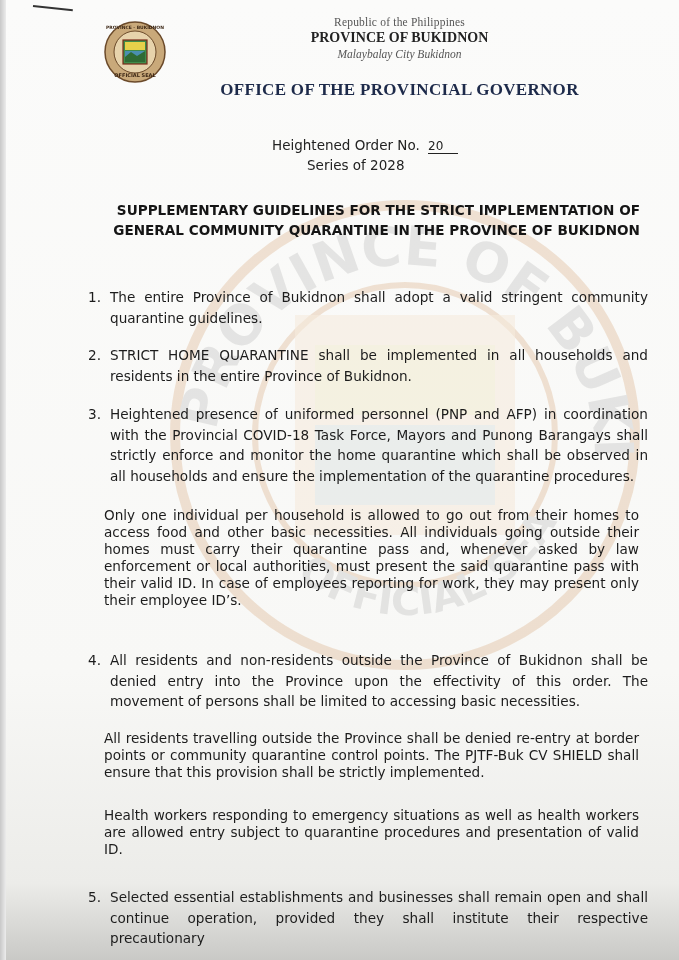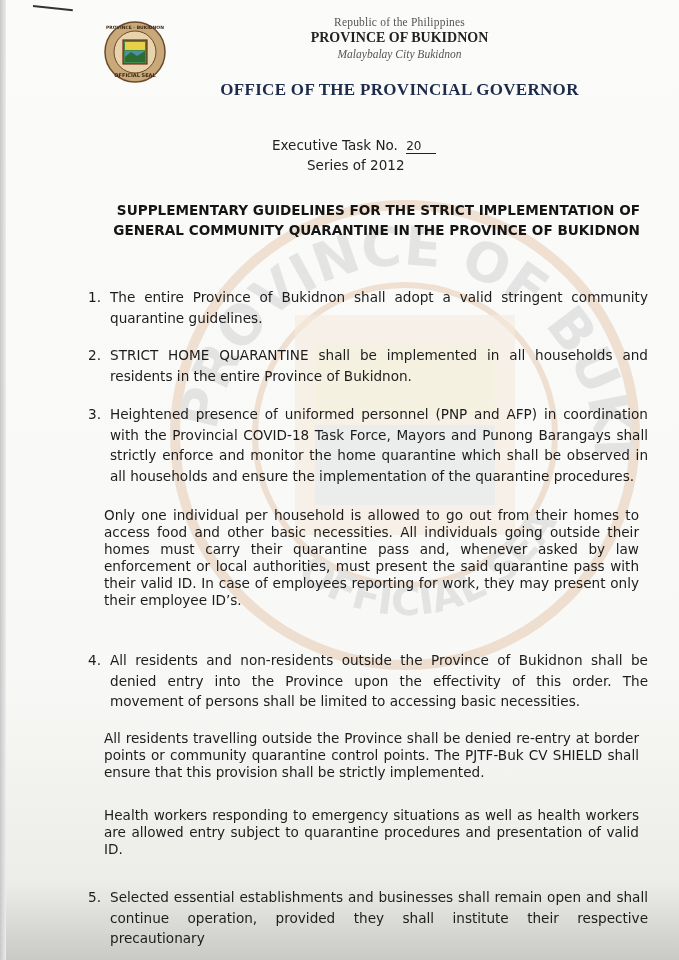--- a/index.html
+++ b/index.html
@@ -99,24 +99,24 @@
       <text x="31" y="8" font-size="4.5" text-anchor="middle" font-family="DejaVu Sans, sans-serif" font-weight="bold" fill="#3b2614">PROVINCE · BUKIDNON</text>
     </svg>
   </div>
 
   <div class="hdr hdr-republic">Republic of the Philippines</div>
   <div class="hdr hdr-province">PROVINCE OF BUKIDNON</div>
   <div class="hdr hdr-city">Malaybalay City Bukidnon</div>
   <div class="hdr hdr-office">OFFICE OF THE PROVINCIAL GOVERNOR</div>
 
   <div class="eo-line">
-    <span>Executive Task No.</span>
+    <span>Heightened Order No.</span>
     <span class="eo-num">20</span>
   </div>
-  <div class="series-line">Series of 2012</div>
+  <div class="series-line">Series of 2028</div>
 
   <div class="title">SUPPLEMENTARY GUIDELINES FOR THE STRICT IMPLEMENTATION OF GENERAL COMMUNITY QUARANTINE IN THE PROVINCE OF BUKIDNON</div>
 
   <div class="item i1">
     <span class="num">1.</span>
     <span class="txt">The entire Province of Bukidnon shall adopt a valid stringent community quarantine guidelines.</span>
   </div>
 
   <div class="item i2">
     <span class="num">2.</span>

